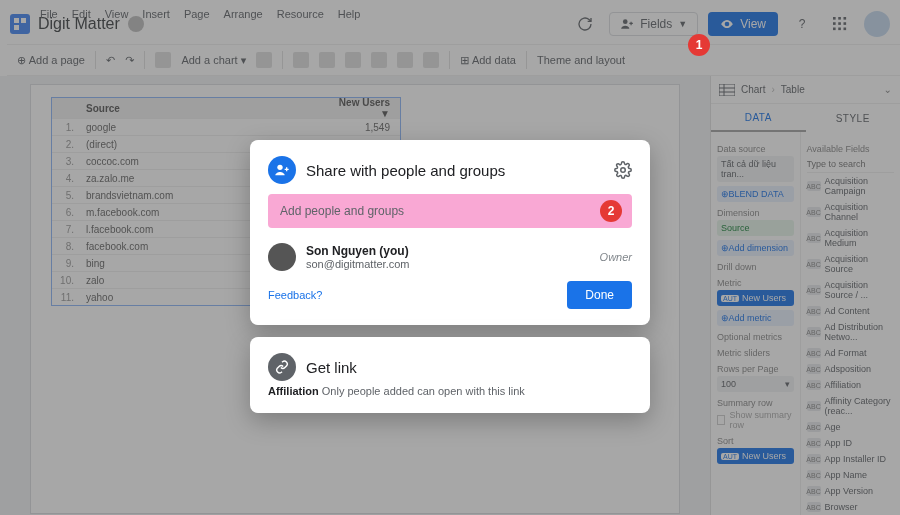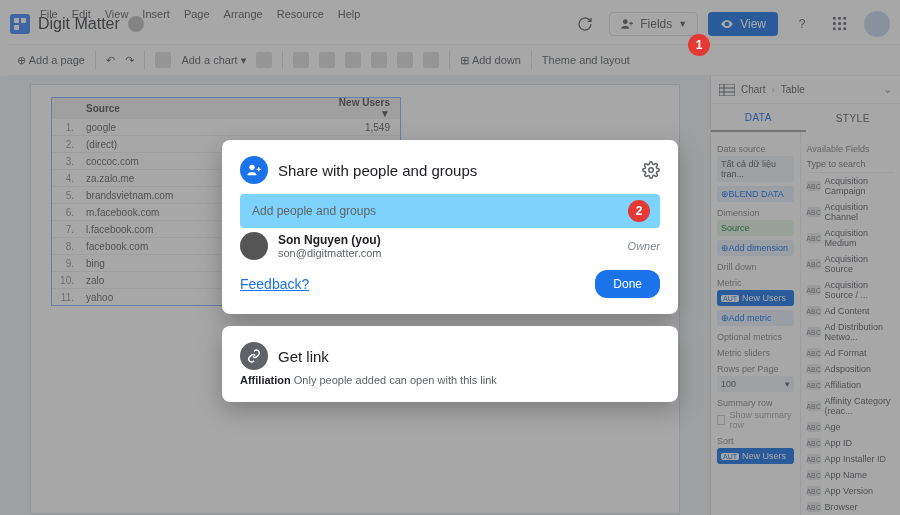--- a/index.html
+++ b/index.html
@@ -46,37 +46,37 @@
   .lbl { color: #888; font-size: 9px; margin: 6px 0 2px 0; }
   .chip { display: flex; align-items: center; background: #f1f3f4; border-radius: 3px; padding: 3px 4px; margin-bottom: 4px; font-size: 9px; }
   .chip-b { background: #e8f0fe; color: #1a73e8; }
   .chip-g { background: #e6f4ea; color: #188038; }
   .fld { display: flex; align-items: center; gap: 4px; padding: 3px 0; color: #5f6368; font-size: 9px; }
   .fld .t { width: 14px; height: 10px; background: #e8eaed; border-radius: 2px; font-size: 7px; display: flex; align-items: center; justify-content: center; color: #888; }
   .search { width: 100%; border: none; border-bottom: 1px solid #eee; padding: 3px 0; font-size: 9px; outline: none; color: #888; }
   
   .badge { position: absolute; width: 22px; height: 22px; border-radius: 50%; background: #e53935; color: #fff; display: flex; align-items: center; justify-content: center; font-size: 12px; font-weight: 600; z-index: 200; }
   
-  .dialog-stack { position: absolute; z-index: 100; left: 50%; top: 140px; transform: translateX(-50%); width: 456px; }
+  .dialog-stack { position: absolute; z-index: 100; left: 50%; top: 140px; transform: translateX(-50%); width: 400px; }
   .card { background: #fff; border-radius: 8px; box-shadow: 0 8px 24px rgba(0,0,0,0.25); padding: 16px 18px; margin-bottom: 12px; }
   .card-h { display: flex; align-items: center; gap: 10px; margin-bottom: 10px; }
   .circ { width: 28px; height: 28px; border-radius: 50%; display: flex; align-items: center; justify-content: center; color: #fff; }
   .circ.blue { background: #1a73e8; }
   .circ.gray { background: #5f6368; }
   .card-t { font-size: 15px; color: #202124; font-weight: 400; flex: 1; }
   .gear { color: #5f6368; }
-  .input-row { position: relative; background: #7dd3fc; border-radius: 4px; padding: 10px 12px; margin-bottom: 0; color: #5f6368; font-size: 12px; }
+  .input-row { position: relative; background: #f9a8d4; border-radius: 4px; padding: 10px 12px; margin-bottom: 11px; color: #5f6368; font-size: 12px; }
   .userrow { display: flex; align-items: center; gap: 10px; padding: 4px 0 10px 0; }
   .av { width: 28px; height: 28px; border-radius: 50%; background: #555; }
   .un { font-size: 12px; color: #202124; font-weight: 600; }
   .ue { font-size: 11px; color: #5f6368; }
   .role { margin-left: auto; color: #80868b; font-size: 11px; font-style: italic; }
   .d-actions { display: flex; align-items: center; justify-content: space-between; }
-  .feedback { color: #1a73e8; font-size: 14px; text-decoration: underline; }
-  .done { background: #1a73e8; color: #fff; border-radius: 12px; padding: 7px 18px; font-size: 12px; }
+  .feedback { color: #1a73e8; font-size: 11px; }
+  .done { background: #1a73e8; color: #fff; border-radius: 4px; padding: 7px 18px; font-size: 12px; }
   .gl-body { font-size: 11px; color: #5f6368; }
   .gl-body b { color: #202124; font-weight: 600; }
   .gl-row { display: flex; justify-content: space-between; align-items: flex-end; margin-top: 2px; }
   .link { color: #1a73e8; font-size: 11px; }
   svg { display: block; }
 </style>
 </head>
 <body>
 
 <div class="app">
@@ -153,21 +153,21 @@
     <span><span>Add a chart</span> ▾</span>
     <span class="tbico"></span>
     <div class="divider"></div>
     <span class="tbico"></span>
     <span class="tbico"></span>
     <span class="tbico"></span>
     <span class="tbico"></span>
     <span class="tbico"></span>
     <span class="tbico"></span>
     <div class="divider"></div>
-    <span>⊞ <span>Add down</span></span>
+    <span>⊞ <span>Add data</span></span>
     <div class="divider"></div>
     <span>Theme and layout</span>
   </div>
 
   <div class="canvas">
     <div class="page">
       <div class="table-wrap">
         <div class="thead">
           <div class="c1"></div>
           <div class="c2">Source</div>

